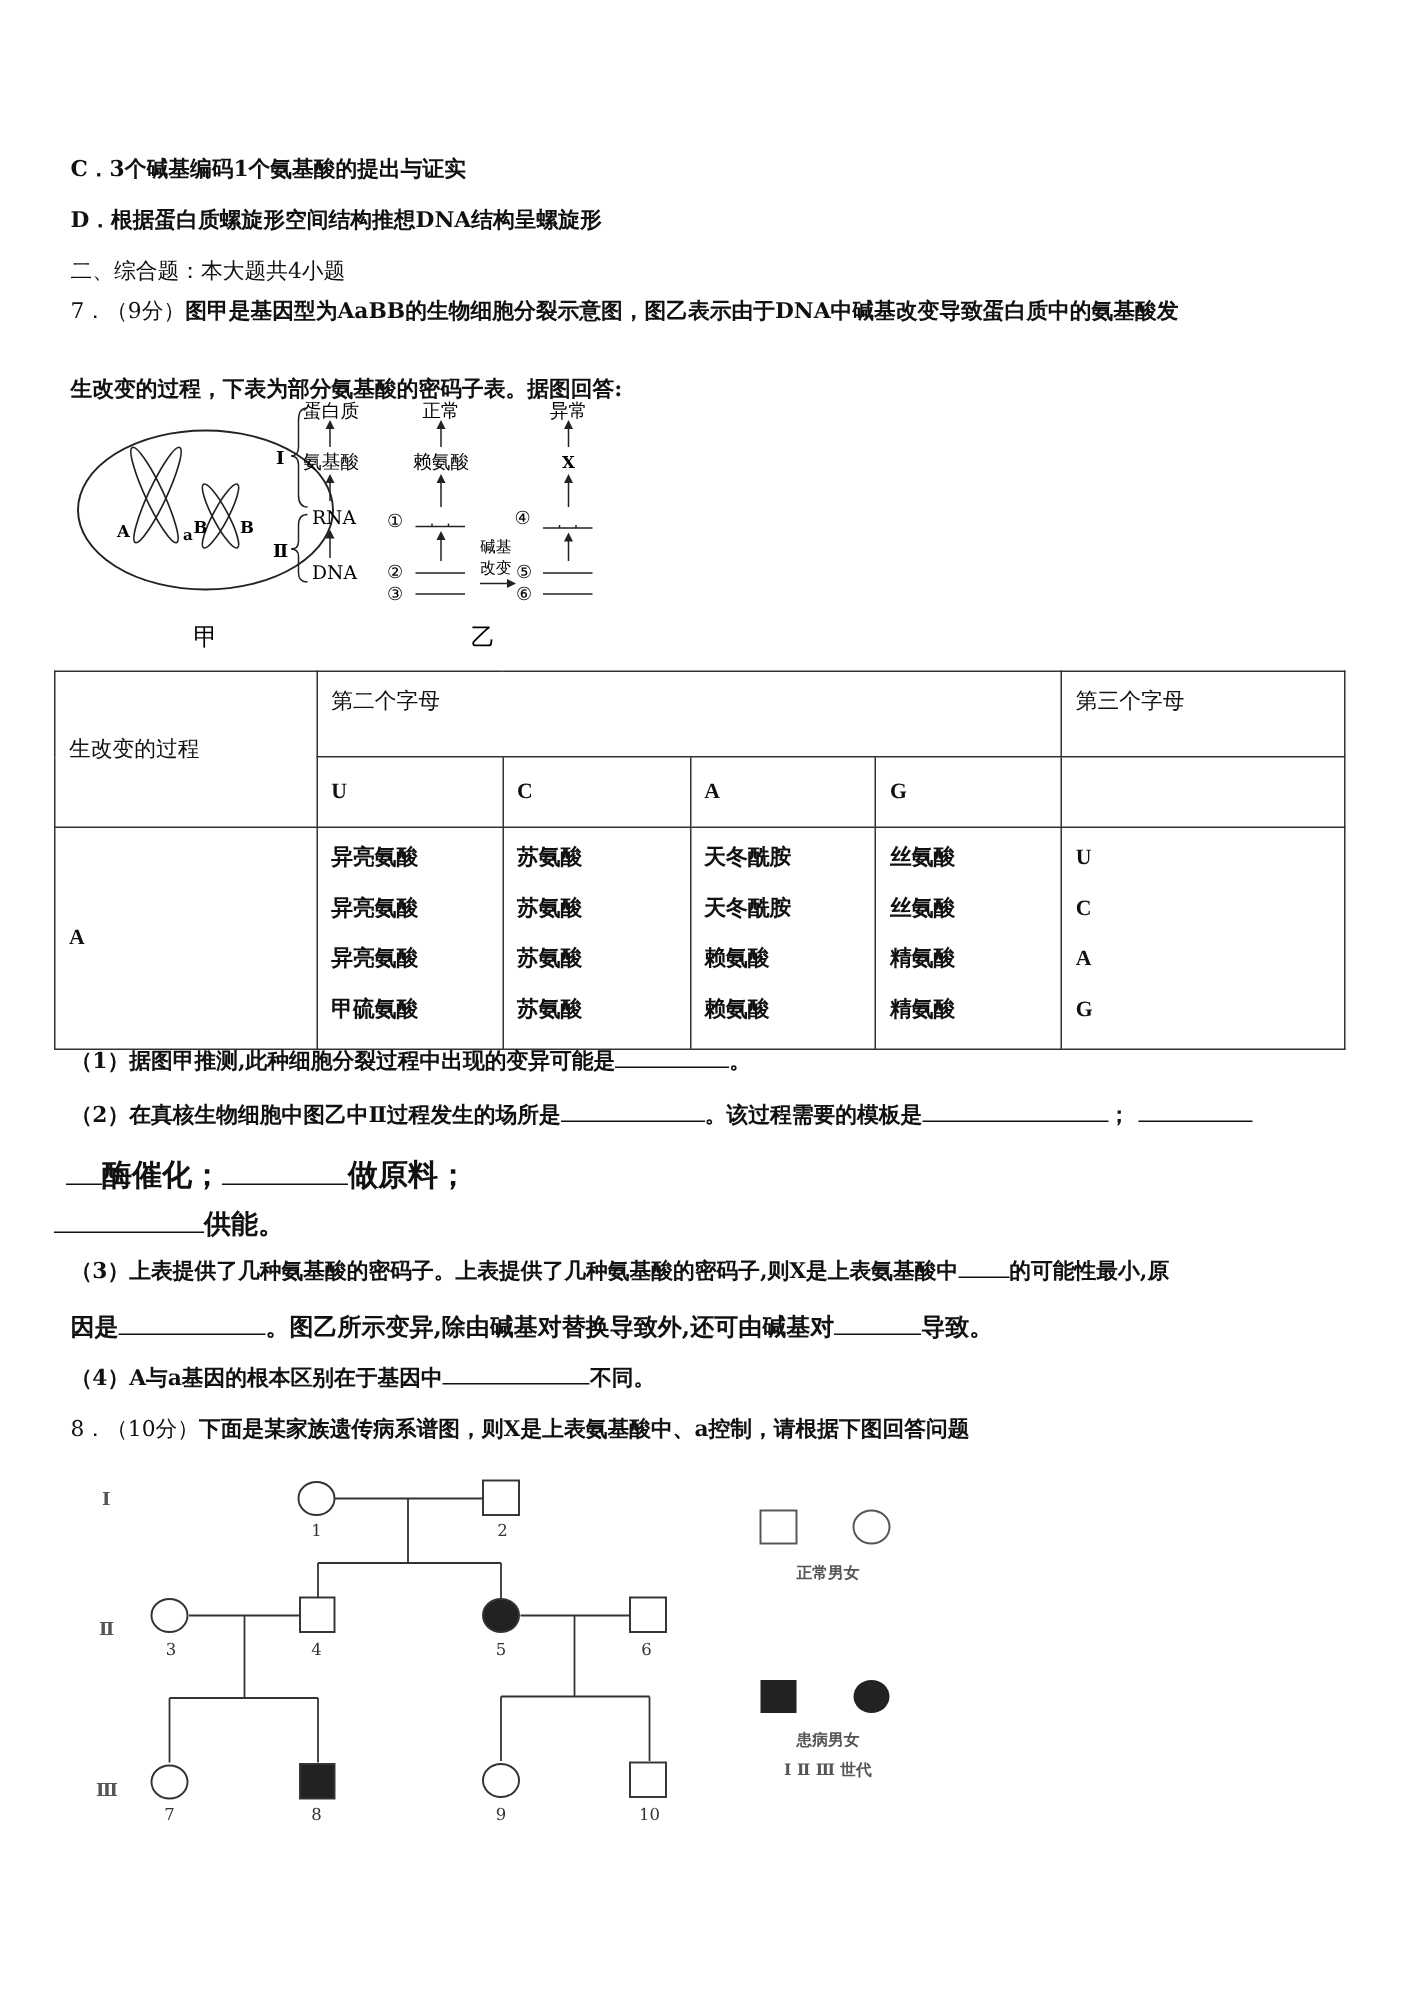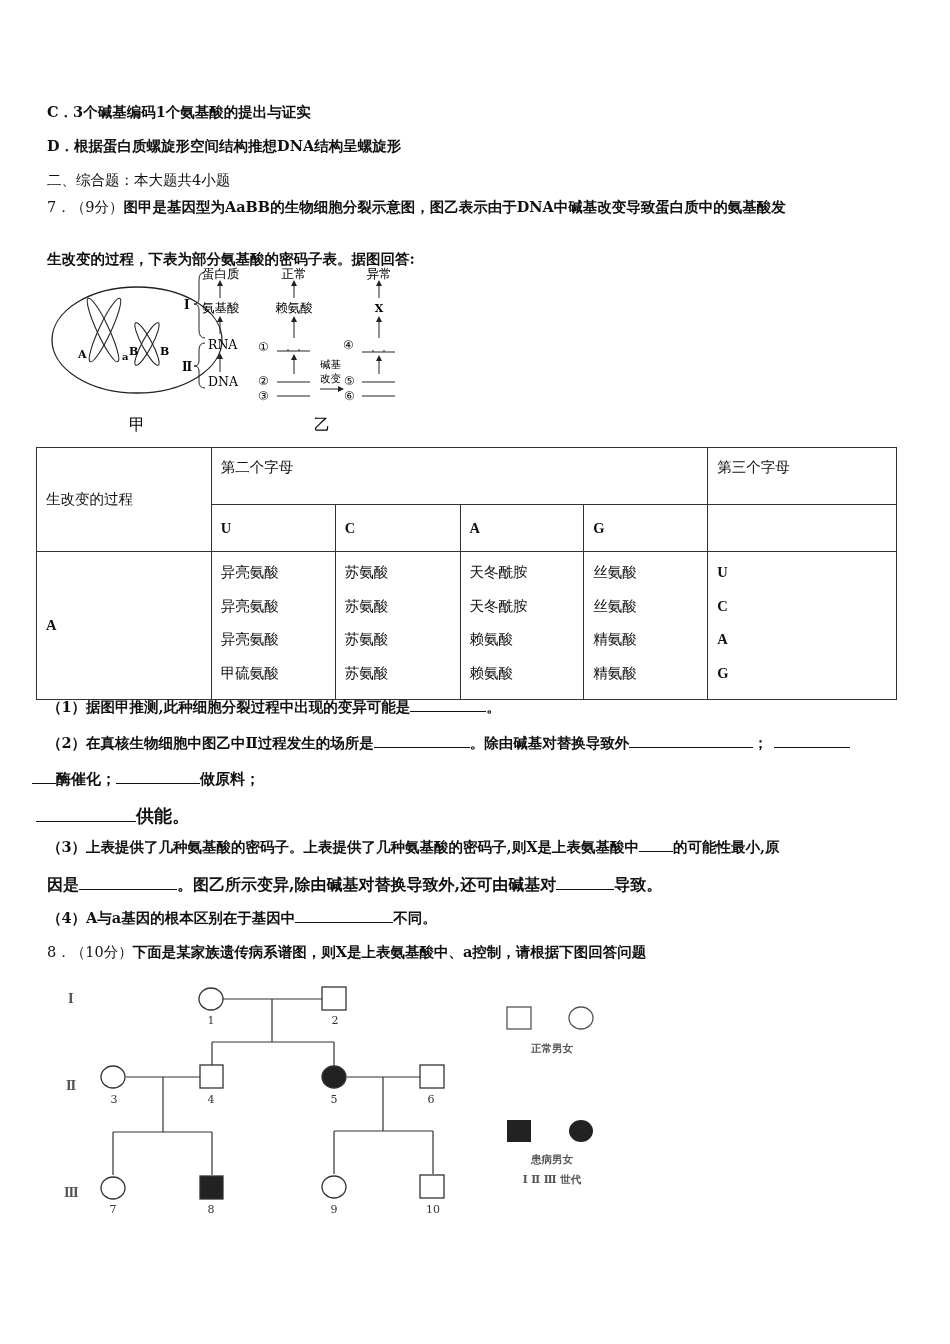--- a/index.html
+++ b/index.html
@@ -6,21 +6,21 @@
   body { width: 950px; height: 1344px; position: relative; overflow: hidden;
          font-family: "DejaVu Serif", "Liberation Serif", serif; color: #111; }
   .abs { position: absolute; }
   .line { position: absolute; left: 47px; font-size: 14.5px; white-space: nowrap; }
   .bold { font-weight: bold; }
   .blank { display: inline-block; border-bottom: 1.3px solid #111; height: 13px; vertical-align: baseline; }
   table.codon { position: absolute; left: 36px; top: 447px; width: 861px; border-collapse: collapse;
                 font-size: 14.5px; }
   table.codon td { border: 1.3px solid #333; padding: 0 9px; vertical-align: middle; }
   table.codon .hdr td { height: 46px; margin-left: 47px; }
-  table.codon td.stack { vertical-align: top; padding-top: 10px; }
+  table.codon td.stack { vertical-align: top; padding-top: 10px; font-weight: bold; }
   table.codon td.stack div { height: 33.5px; line-height: 20px; }
   .lat { font-family: "Liberation Serif", "DejaVu Serif", serif; font-weight: bold; }
   svg text { font-family: "DejaVu Serif", "Liberation Serif", serif; }
 </style>
 </head>
 <body>
 
 <div class="line bold" style="top:103px">
   <span>C．</span><span>3个碱基编码1个氨基酸的提出与证实</span>
 </div>
@@ -172,23 +172,23 @@
       <div>G</div>
     </td>
   </tr>
 </tbody>
   </table>
 
 <div class="line bold" style="top:698px">
   <span>（1）</span><span>据图甲推测,此种细胞分裂过程中出现的变异可能是</span><span class="blank" style="width:76px"></span><span>。</span>
 </div>
 <div class="line bold" style="top:734px">
-  <span>（2）</span><span>在真核生物细胞中图乙中Ⅱ过程发生的场所是</span><span class="blank" style="width:96px"></span><span>。除由碱基对替换导致外</span><span class="blank" style="width:124px"></span><span>；</span><span class="blank" style="width:76px;margin-left:6px"></span>
-</div>
-<div class="abs bold" style="left:32px;top:770px;font-size:15px;white-space:nowrap">
+  <span>（2）</span><span>在真核生物细胞中图乙中Ⅱ过程发生的场所是</span><span class="blank" style="width:96px"></span><span>。该过程需要的模板是</span><span class="blank" style="width:124px"></span><span>；</span><span class="blank" style="width:76px;margin-left:6px"></span>
+</div>
+<div class="abs bold" style="left:44px;top:770px;font-size:20px;white-space:nowrap">
   <span class="blank" style="width:24px"></span><span>酶催化；</span><span class="blank" style="width:84px"></span><span>做原料；</span>
 </div>
 <div class="abs bold" style="left:36px;top:804px;font-size:18px;white-space:nowrap">
   <span class="blank" style="width:100px"></span><span>供能。</span>
 </div>
 <div class="line bold" style="top:838px">
   <span>（3）</span><span>上表提供了几种氨基酸的密码子。上表提供了几种氨基酸的密码子,则X是上表氨基酸中</span><span class="blank" style="width:34px"></span><span>的可能性最小,原</span>
 </div>
 <div class="abs bold" style="left:47px;top:875px;font-size:16px;white-space:nowrap">
   <span>因是</span><span class="blank" style="width:98px"></span><span>。图乙所示变异,除由碱基对替换导致外,还可由碱基对</span><span class="blank" style="width:58px"></span><span>导致。</span>

